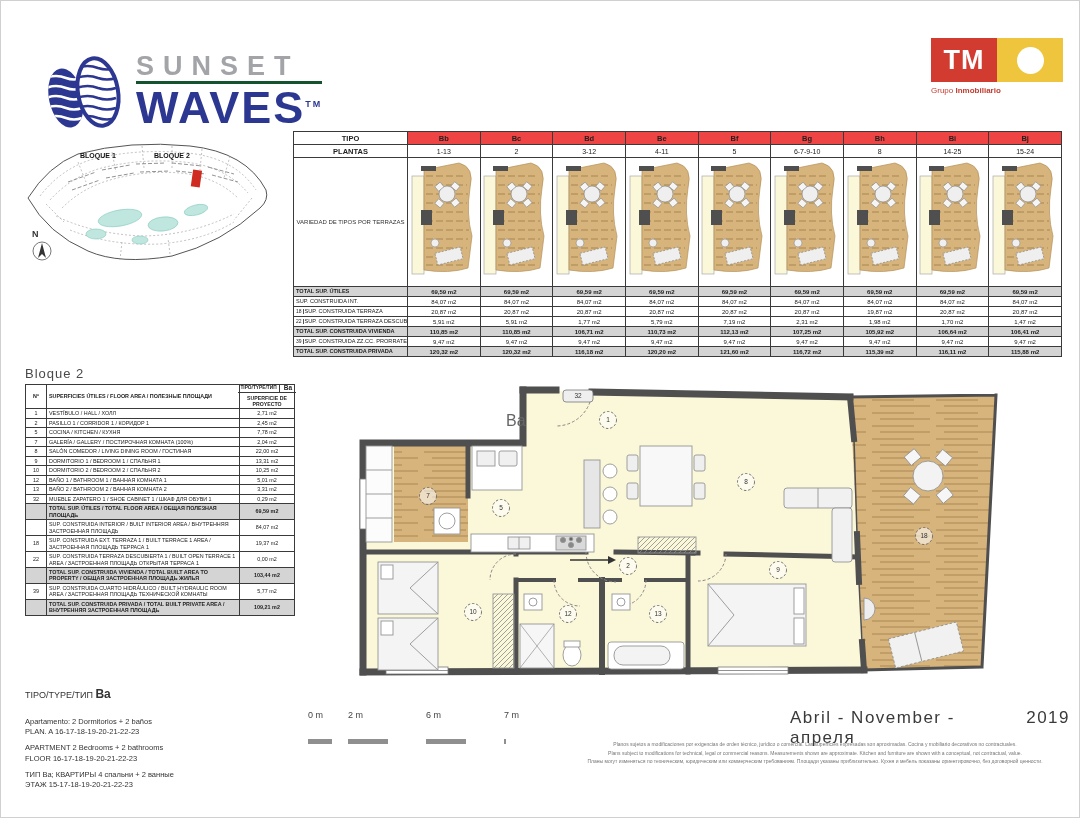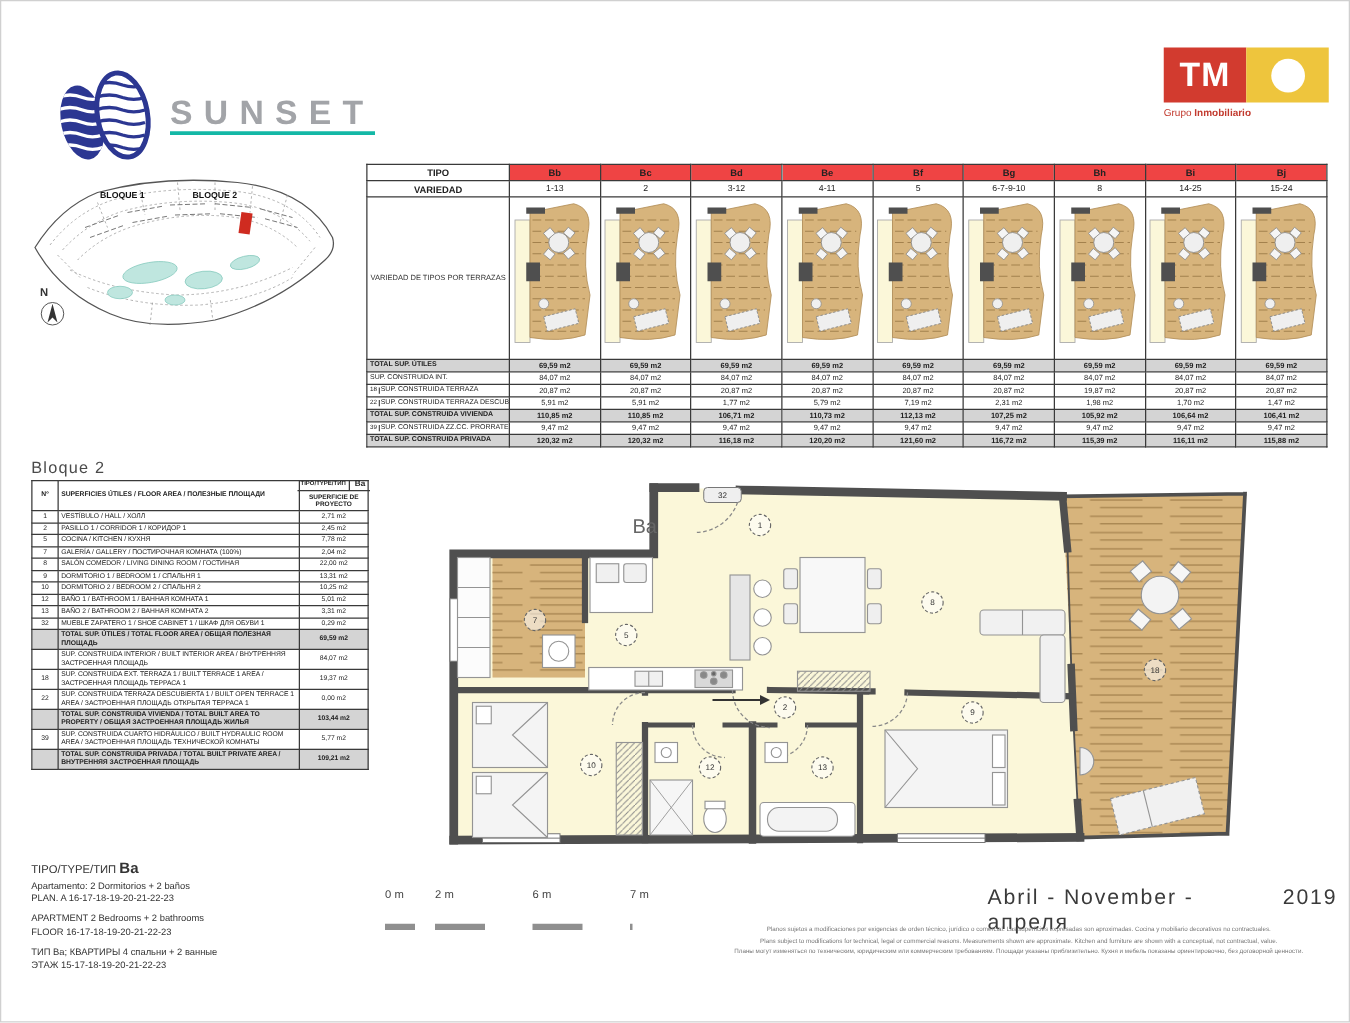--- a/index.html
+++ b/index.html
@@ -3,21 +3,21 @@
 <meta charset="utf-8">
 <style>
   html,body{margin:0;padding:0;background:#e8e8e8;}
   #page{position:relative;width:1080px;height:818px;background:#ffffff;overflow:hidden;
         font-family:"Liberation Sans",sans-serif;color:#222;box-shadow:0 0 0 1px #d0d0d0 inset;}
   
   .logo{position:absolute;left:38px;top:42px;width:280px;height:100px;display:flex;align-items:center;}
   .logo-waves{width:92px;height:92px;flex:0 0 auto;}
   .logo-text{margin-left:6px;}
   .logo-sunset{font-size:27px;letter-spacing:9px;color:#a2a4a8;font-weight:bold;
-               border-bottom:3px solid #14b8a6;padding-bottom:1px;line-height:1;}
+               border-bottom:3px solid #14532d;padding-bottom:1px;line-height:1;}
   .logo-wavesword{font-size:45px;letter-spacing:2px;color:#2c3792;font-weight:bold;line-height:1.05;}
   .logo-tm{font-size:9px;color:#2c3792;vertical-align:super;}
   
   .tmlogo{position:absolute;left:931px;top:38px;width:132px;}
   .tm-squares{display:flex;height:44px;}
   .tm-red{width:66px;background:#d23b2f;color:#fff;font-weight:bold;font-size:27px;
           display:flex;align-items:center;justify-content:center;letter-spacing:1px;}
   .tm-yellow{width:66px;background:#eec53d;display:flex;align-items:center;justify-content:center;}
   .tm-circle{width:27px;height:27px;border-radius:50%;background:#fff;}
   .tm-tagline{margin-top:4px;font-size:8px;color:#c23a2e;}
@@ -48,21 +48,21 @@
   .unit-table tr.shaded td{background:#d4d4d4;font-weight:bold;}
   .uh-right{display:flex;flex-direction:column;margin:-1px -2px;}
   .uh-right-top{display:flex;border-bottom:1px solid #3a3a3a;}
   .uh-tipo{flex:1;border-right:1px solid #3a3a3a;padding:1px;font-size:4.8px;}
   .uh-ba{width:16px;display:flex;align-items:center;justify-content:center;font-size:6.5px;font-weight:bold;}
   .uh-sup{padding:2px 1px;font-size:5.2px;font-weight:bold;}
   
   .floorplan{position:absolute;left:358px;top:384px;}
   
   .type-info{position:absolute;left:25px;top:686px;width:280px;font-size:7.5px;color:#333;line-height:1.35;}
-  .type-info .ti-head{font-size:9px;margin-bottom:2px;}
+  .type-info .ti-head{font-size:9px;margin-bottom:15px;}
   .type-info .ti-ba{font-size:12px;font-weight:bold;}
   .type-info .gap{height:6px;}
   
   .scalebar{position:absolute;left:308px;top:710px;width:260px;height:28px;}
   .sb-item{position:absolute;top:0;}
   .sb-label{font-size:9px;color:#444;margin-bottom:19px;}
   .sb-bar{height:5px;background:#8f8f8f;}
   
   .date-line{position:absolute;left:790px;top:708px;width:280px;display:flex;justify-content:flex-end;gap:28px;
              font-size:17px;color:#3a3a3a;letter-spacing:1.5px;}
@@ -97,20 +97,21 @@
         <path d="M38,22 q12,-4 22,0 q9,3 18,0"></path>
           <path d="M38,32 q12,-4 22,0 q9,3 18,0"></path>
         <path d="M38,42 q12,-4 22,0 q9,3 18,0"></path>
           <path d="M38,52 q12,-4 22,0 q9,3 18,0"></path>
         <path d="M38,62 q12,-4 22,0 q9,3 18,0"></path>
           <path d="M38,72 q12,-4 22,0 q9,3 18,0"></path>
       </g>
     </svg>
     <div class="logo-text">
       <div class="logo-sunset">SUNSET</div>
+      <div class="logo-wavesword"><span>WAVES</span><span class="logo-tm">TM</span></div>
     </div>
   </div>
 
   <div class="tmlogo">
     <div class="tm-squares">
       <div class="tm-red">TM</div>
       <div class="tm-yellow">
           <div class="tm-circle"></div>
         </div>
     </div>
@@ -160,21 +161,21 @@
           <td class="type-head">Bc</td>
           <td class="type-head">Bd</td>
           <td class="type-head">Be</td>
           <td class="type-head">Bf</td>
           <td class="type-head">Bg</td>
           <td class="type-head">Bh</td>
           <td class="type-head">Bi</td>
           <td class="type-head">Bj</td>
         </tr>
         <tr>
-          <td class="lbl-cell">VARIEDAD</td>
+          <td class="lbl-cell">PLANTAS</td>
           <td class="plantas">1-13</td>
           <td class="plantas">2</td>
           <td class="plantas">3-12</td>
           <td class="plantas">4-11</td>
           <td class="plantas">5</td>
           <td class="plantas">6-7-9-10</td>
           <td class="plantas">8</td>
           <td class="plantas">14-25</td>
           <td class="plantas">15-24</td>
         </tr>

